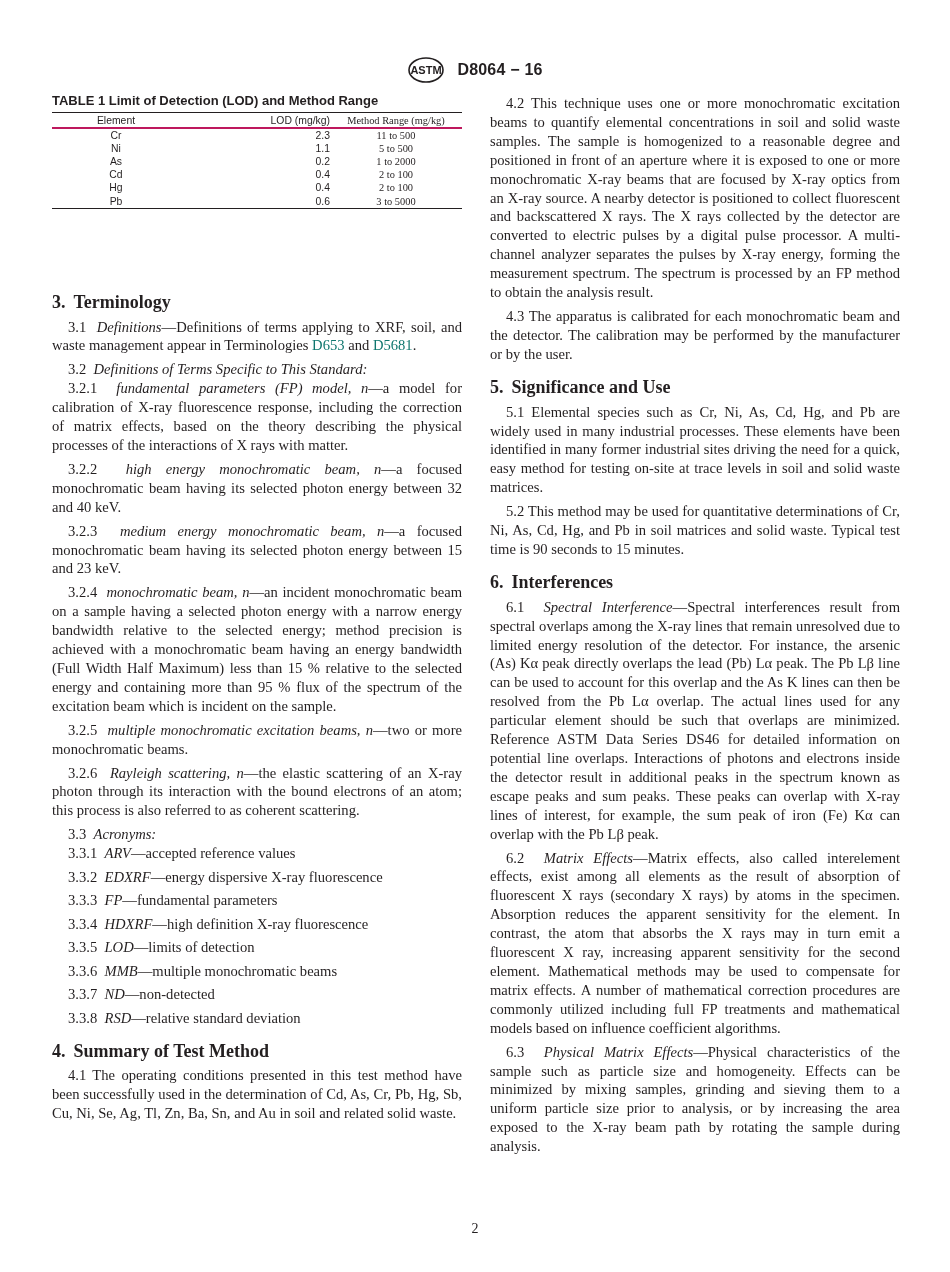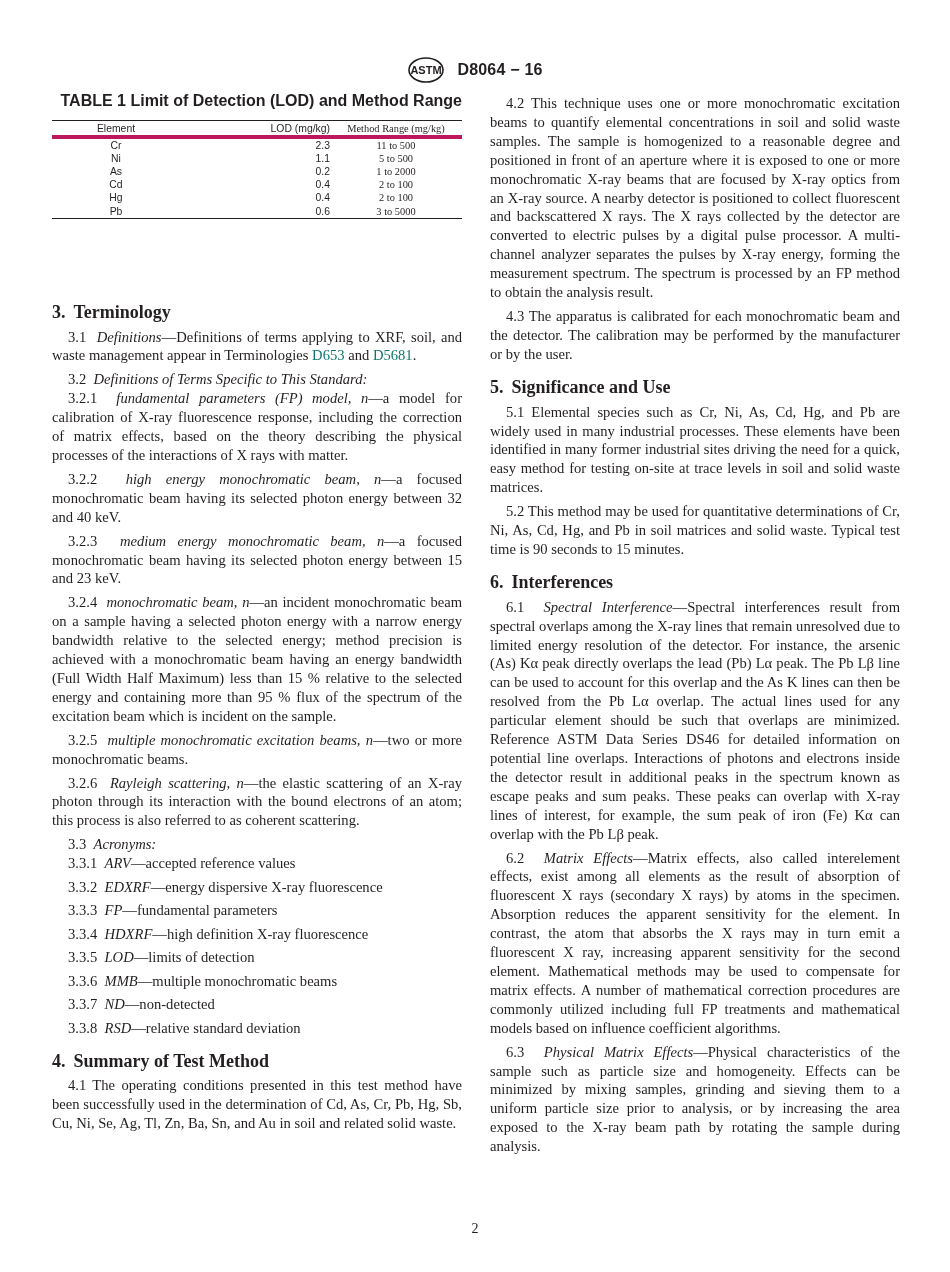--- a/index.html
+++ b/index.html
@@ -11,23 +11,23 @@
                   font-weight:bold; font-size:16px; letter-spacing:0.2px; }
   .col { position:absolute; top:94px; width:410px; font-size:14.6px; line-height:18.9px; text-align:justify; }
   .col.left { left:52px; }
   .col.right { left:490px; }
   p { margin:0 0 5px 0; text-indent:0; }
   p.ind { text-indent:16px; }
   .sec { font-weight:bold; font-size:18px; margin:14px 0 6px 0; }
   .sec .num { margin-right:8px; }
   i { font-style:italic; }
   .link { color:#0f766e; }
-  .tbl-title { font-family:"Liberation Sans", sans-serif; font-weight:bold; font-size:16px; text-align:right; margin:0 0 12px 0; line-height:14px; }
+  .tbl-title { font-family:"Liberation Sans", sans-serif; font-weight:bold; font-size:13px; text-align:left; margin:0 0 4px 0; line-height:14px; }
   table { width:410px; border-collapse:collapse; font-family:"Liberation Sans", sans-serif; font-size:10.4px; line-height:13.1px; }
-  table thead tr { border-top:1.5px solid #231f20; border-bottom:4px solid #be185d; }
+  table thead tr { border-top:1.5px solid #231f20; border-bottom:2px solid #be185d; }
   table tbody tr:last-child { border-bottom:1.5px solid #231f20; }
   th { font-weight:normal; padding:1px 0 0 0; }
   td { padding:0; text-align:center; }
   th.c1, td.c1 { width:128px; text-align:center; }
   th.c2, td.c2 { width:150px; text-align:right; }
   th.c3, td.c3 { text-align:center;font-family:Liberation Serif, serif; }
   .acr p { margin:0 0 4.6px 0; }
   .pagenum { position:absolute; top:1221px; left:0; width:950px; text-align:center; font-size:14px; }
 </style>
 </head>

